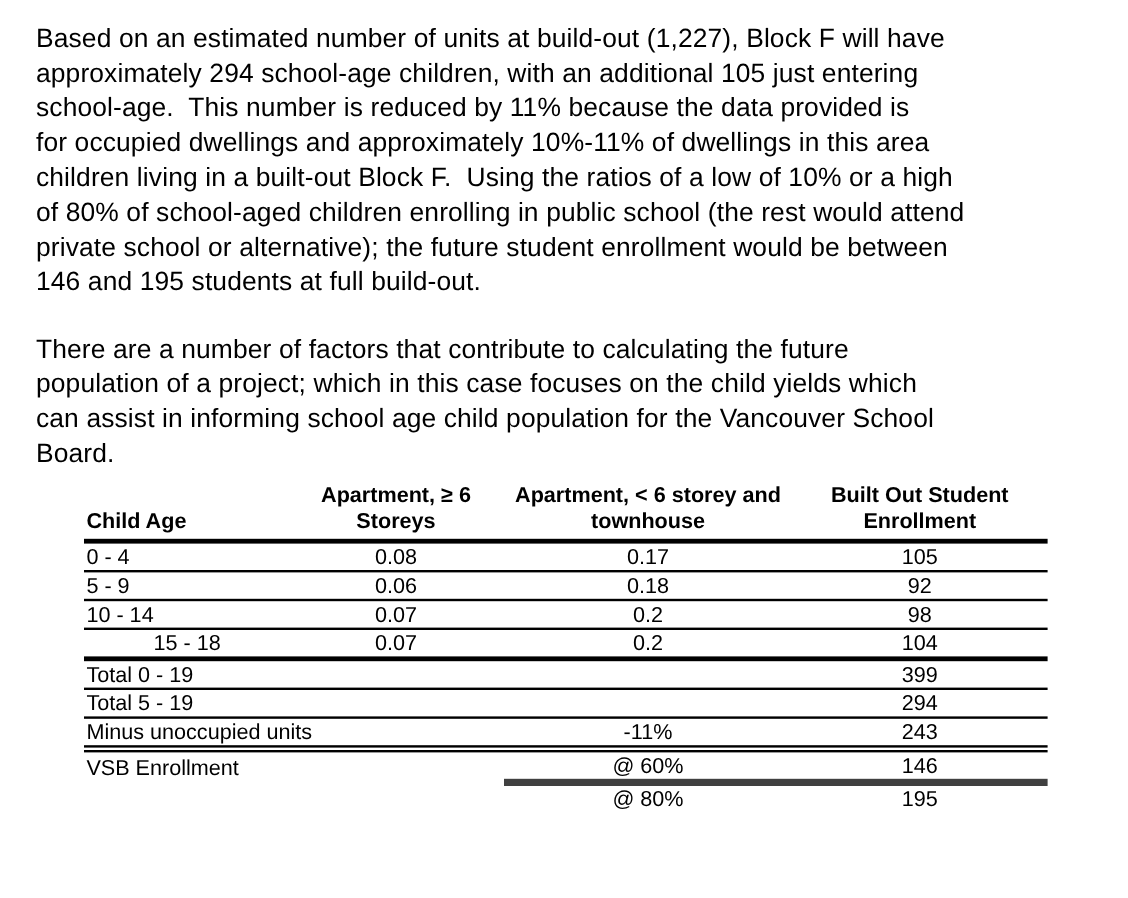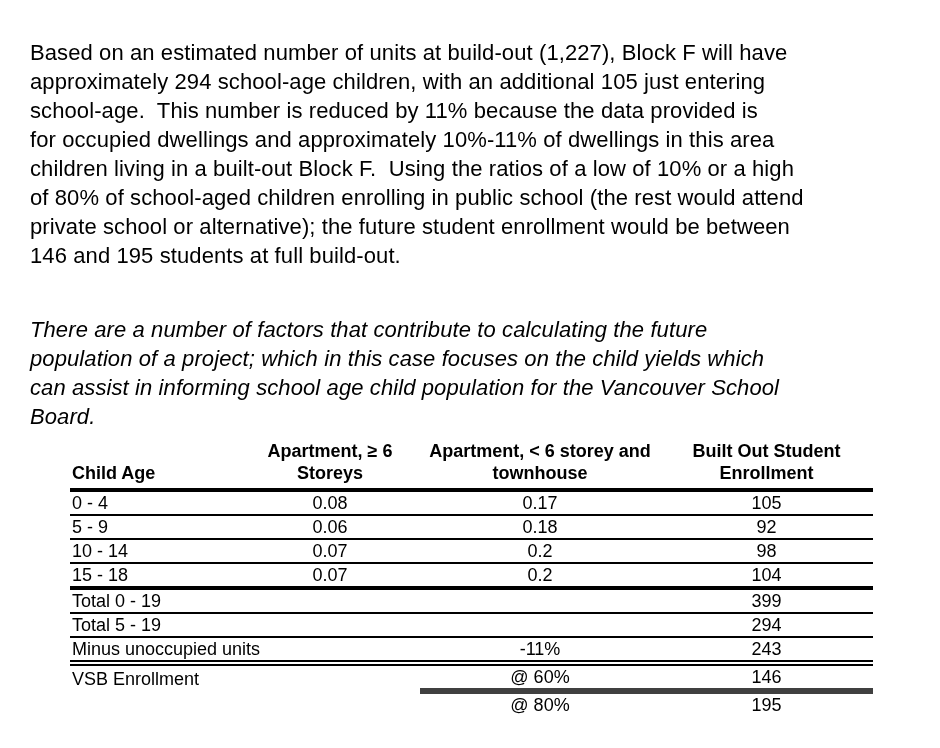--- a/index.html
+++ b/index.html
@@ -3,25 +3,25 @@
 <meta charset="utf-8">
 <style>
   * { margin: 0; padding: 0; box-sizing: border-box; }
   html, body {
     width: 940px; height: 748px;
     background: #ffffff;
     color: #000000;
     font-family: "Liberation Sans", "DejaVu Sans", sans-serif;
     overflow: hidden;
   }
-  .doc { padding: 38px 26px 0 30px; }
+  .doc { padding: 17px 26px 0 30px; }
 
   .para { font-size: 22px; line-height: 29px; }
   .pline { white-space: pre; letter-spacing: 0.1px; }
-  .para2 { margin-top: 45px; font-style: italic; }
+  .para2 { margin-top: 27px; }
 
   table.yield-table {
     margin-left: 40px;
     margin-top: 9px;
     width: 803px;
     border-collapse: collapse;
     table-layout: fixed;
     font-size: 18px;
     color: #000000;
   }
@@ -41,21 +41,21 @@
   td {
     height: 23px;
     padding: 1px 0 1px 0;
     line-height: 20px;
     vertical-align: middle;
   }
   .c1 { text-align: left; padding-left: 2px; }
   .cc { text-align: center; }
 
   tr.b-thin  > td { border-bottom: 2px solid #000000; margin-top: 24px; }
-  tr.b-thick > td { border-bottom: 4px solid #000000; }
+  tr.b-thick > td { border-bottom: 4px solid #000000; text-align: center; }
   tr.b-double> td { border-bottom: 6px double #000000; }
   tr.r-vsb   > td.nb { border-bottom: none; }
   tr.r-vsb   > td.bb { border-bottom: 6px solid #404040; }
   tr.r-last  > td { border-bottom: none; }
 </style>
 </head>
 <body>
 
 <div class="doc">
 

